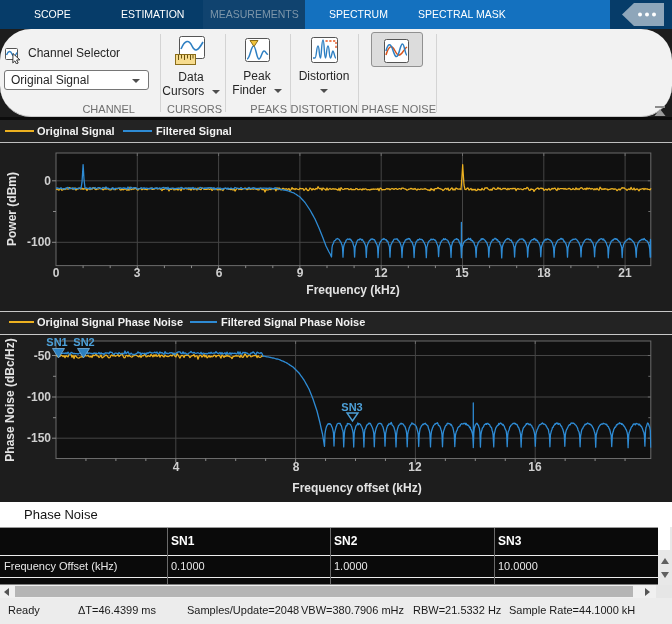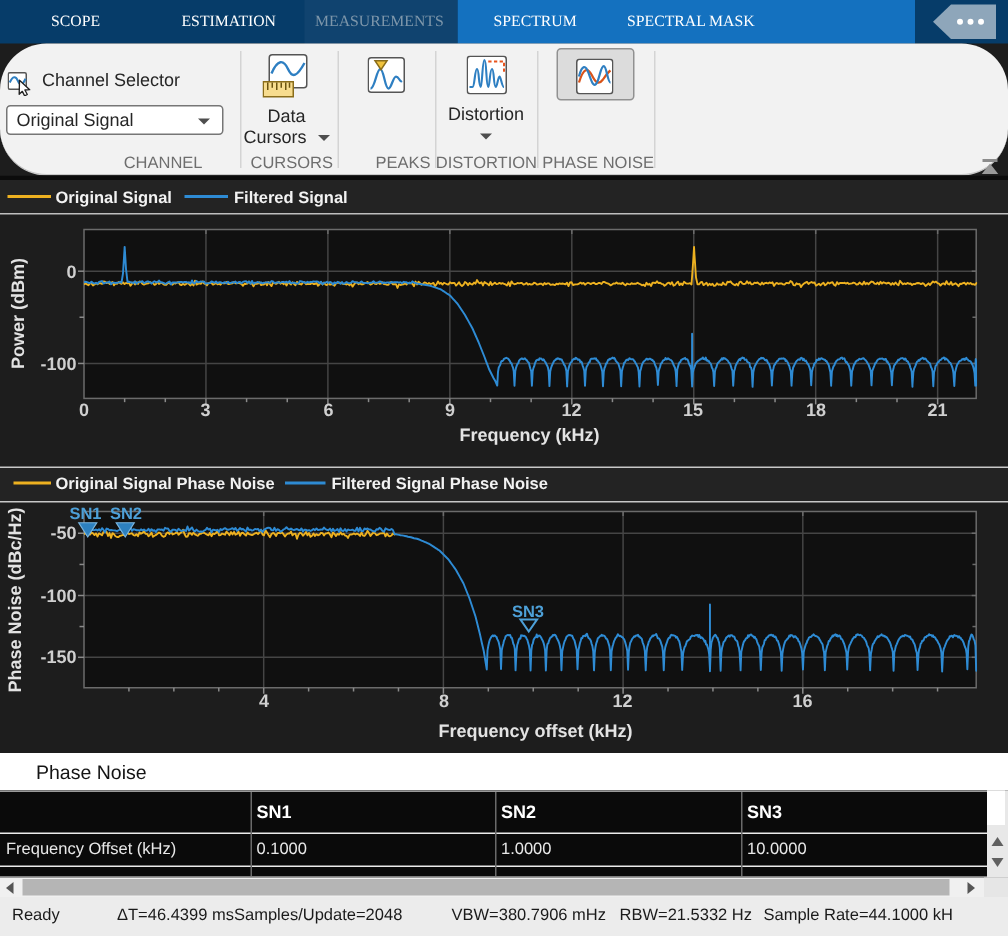--- a/index.html
+++ b/index.html
@@ -1,17 +1,17 @@
 <!DOCTYPE html>
 <html><head><meta charset="utf-8"><style>
 * { margin:0; padding:0; box-sizing:border-box; }
 html,body { width:672px; height:624px; overflow:hidden; background:#1d1d1d;
   font-family:"Liberation Sans",sans-serif; }
 .abs { position:absolute; }
-#tabbar { position:absolute; left:0; top:0; width:672px; height:29px; background:#063c69;font-family:Liberation Serif, serif; }
+#tabbar { position:absolute; left:0; top:0; width:672px; height:29px; background:#063c69; }
 #tabbar .blue { position:absolute; left:305px; top:0; width:305px; height:29px; background:#1471bf; }
 .tab { position:absolute; top:0; height:29px; line-height:29px; color:#fff; font-size:10.5px; }
 #ribbon { position:absolute; left:0; top:29px; width:672px; height:88px; background:#f2f2f2;
   border-bottom:1px solid #c9c9c9; color:#262626;border-radius:31px; }
 .seclabel { position:absolute; top:74px; font-size:11px; color:#6e6e6e; text-align:right; }
 .divider { position:absolute; top:5px; height:78px; width:1px; background:#d4d4d4; }
 .btntext { position:absolute; font-size:12px; color:#262626; text-align:center; line-height:14px; }
 .caret { display:inline-block; width:0; height:0; border-left:4px solid transparent;
   border-right:4px solid transparent; border-top:4px solid #4e4e4e; margin-left:4px; vertical-align:middle; }
 #title { position:absolute; left:0; top:502px; width:672px; height:25px; background:#fff;
@@ -55,20 +55,21 @@
 <path d="M3.5 19 l0 5 M6.5 19 l0 3.5 M9.5 19 l0 5 M12.5 19 l0 3.5 M15.5 19 l0 5 M18 19 l0 3.5" stroke="#6b5410" stroke-width="1"></path>
 </svg>
   <div class="btntext" style="left:160px;top:41px;width:62px">Data<br>Cursors <span class="caret"></span></div>
   <div class="seclabel" style="left:160px;width:62px">CURSORS</div>
   <div class="divider" style="left:225px"></div>
   <svg width="25" height="24" viewBox="0 0 25 24" style="position:absolute;left:245px;top:9px">
 <rect x="0.5" y="0.5" width="24" height="23" rx="2" fill="#fff" stroke="#555"></rect>
 <path d="M2 21 C5 21, 6 8, 8.5 8 C11 8, 11.5 21, 14 21 C16 21, 17 13, 19 13 C21 13, 21.5 17, 23 16" fill="none" stroke="#2e7fc2" stroke-width="1.5"></path>
 <path d="M5 2.5 L13 2.5 L9 8.5 Z" fill="#f0c33c" stroke="#8a6d1a" stroke-width="1"></path>
 </svg>
+  <div class="btntext" style="left:227px;top:40px;width:60px">Peak<br>Finder <span class="caret"></span></div>
   <div class="seclabel" style="left:227px;width:60px">PEAKS</div>
   <div class="divider" style="left:290px"></div>
   <svg width="27" height="26" viewBox="0 0 27 26" style="position:absolute;left:311px;top:8px">
 <rect x="0.5" y="0.5" width="26" height="25" rx="2" fill="#fff" stroke="#555"></rect>
 <path d="M2 21 L4 21 C5.5 21, 5.5 9, 7 9 C8.5 9, 8 21, 9.5 21 C10.5 21, 10.5 3, 12 3 C13.5 3, 13 21, 14.5 21 C15.5 21, 15.5 9, 17 9 C18.5 9, 18 21, 19.5 21 C20.5 21, 21 14, 22 14 C23 14, 23.5 21, 25 21" fill="none" stroke="#2e7fc2" stroke-width="1.4"></path>
 <path d="M14.5 4 L25 4 L25 12" fill="none" stroke="#e8541e" stroke-width="1.3" stroke-dasharray="2.2,1.6"></path>
 </svg>
   <div class="btntext" style="left:293px;top:40px;width:62px">Distortion<br><span class="caret" style="margin-left:0"></span></div>
   <div class="seclabel" style="left:290px;width:68px">DISTORTION</div>
   <div class="divider" style="left:358px"></div>
@@ -263,18 +264,18 @@
     </svg>
   <div class="abs" style="left:15px;top:1px;width:618px;height:11px;background:#b5b5b5"></div>
   <svg class="abs" style="left:643px;top:3px" width="8" height="8" viewBox="0 0 8 8">
       <polygon points="2,0 2,8 7,4" fill="#555"></polygon>
     </svg>
   <div class="abs" style="left:656px;top:0;width:16px;height:13px;background:#e6e6e6"></div>
 </div>
 <div id="statusbar">
   <span style="left:8px">Ready</span>
   <span style="left:78px">ΔT=46.4399 ms</span>
-  <span style="left:156px">Samples/Update=2048</span>
+  <span style="left:187px">Samples/Update=2048</span>
   <span style="left:301px">VBW=380.7906 mHz</span>
   <span style="left:413px">RBW=21.5332 Hz</span>
   <span style="left:509px">Sample Rate=44.1000 kH</span>
 
 </div>
 
 </body></html>

